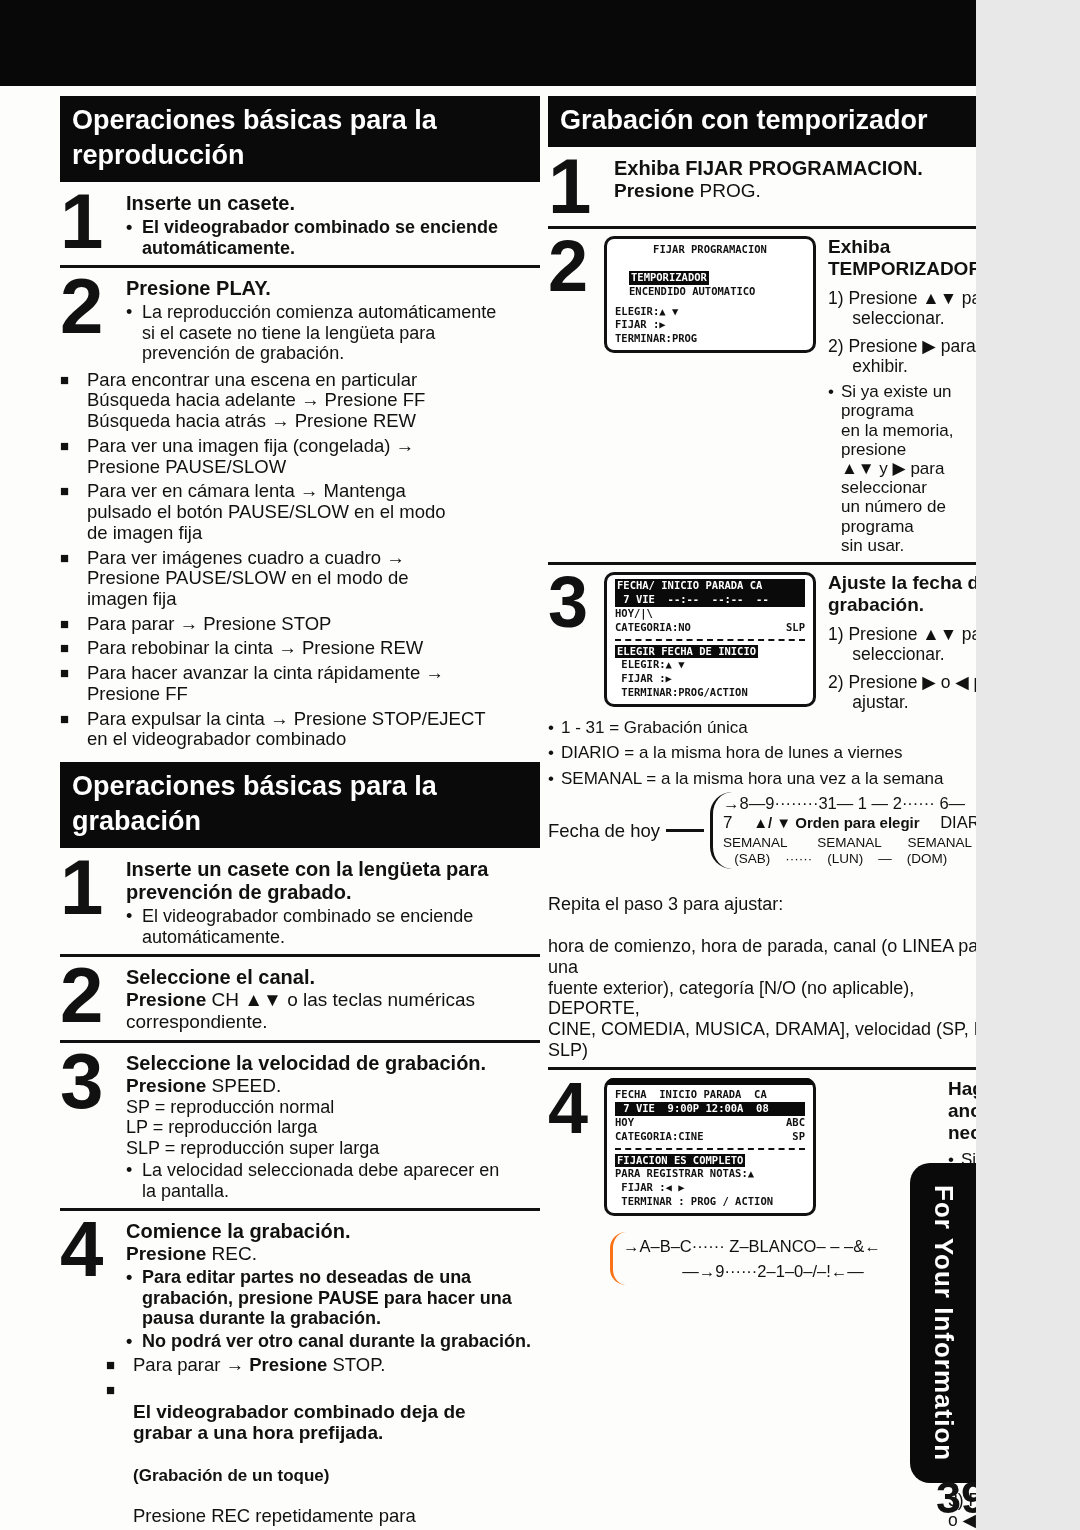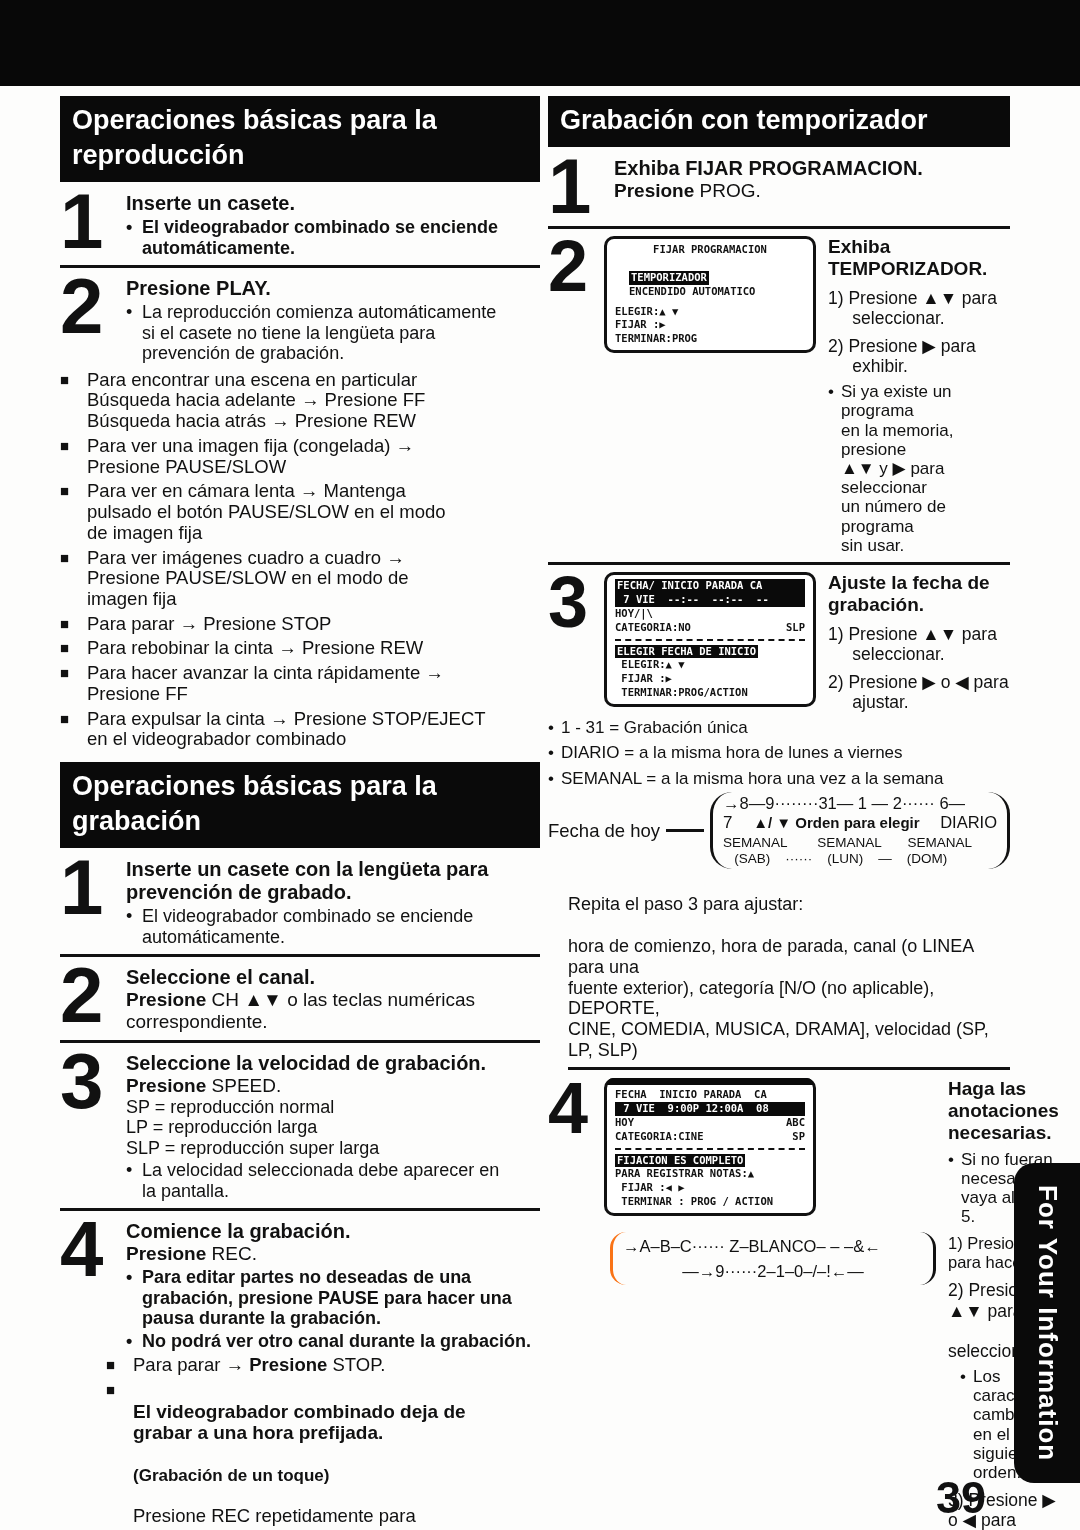--- a/index.html
+++ b/index.html
@@ -1,16 +1,16 @@
 <!DOCTYPE html>
 <html><head>
 <meta charset="utf-8">
 <style>
   html,body{margin:0;padding:0;background:#e8e8e8;}
-  .page{position:relative;width:1080px;height:1530px;background:#fdfdfc;overflow:hidden;
+  .page{position:relative;width:976px;height:1530px;background:#fdfdfc;overflow:hidden;
         font-family:"Liberation Sans",sans-serif;color:#111;}
   .topbar{position:absolute;left:0;top:0;width:1080px;height:86px;background:#080808;}
   .col{position:absolute;top:96px;}
   .col-left{left:60px;width:480px;}
   .col-right{left:548px;width:462px;}
   .sechead{background:#0a0a0a;color:#fff;font-weight:bold;font-size:27px;line-height:1.3;
            padding:7px 12px 9px 12px;margin-bottom:8px;}
   .rule{border:none;border-top:3px solid #111;margin:7px 0;}
   
   .step{display:flex;align-items:flex-start;margin:6px 0 4px 0;}
@@ -57,21 +57,21 @@
   .dc-label{font-size:18.5px;flex:none;}
   .dc-dash{flex:none;width:38px;border-top:3px solid #111;margin:0 6px;}
   .dc-loop{position:relative;flex:1;border-left:3px solid #111;border-right:3px solid #111;
            border-radius:22px;padding:2px 10px;}
   .dc-top{font-size:16.5px;font-weight:normal;white-space:pre;}
   .dc-mid{display:flex;justify-content:space-between;align-items:center;font-size:16.5px;}
   .dc-mid .b{font-weight:bold;font-size:15px;}
   .dc-start{font-size:17px;}
   .dc-bottom{font-size:13.5px;white-space:pre;line-height:1.2;margin-top:2px;}
   .repeat{font-size:18px;line-height:1.16;border-bottom:3px solid #111;padding-bottom:6px;
-          margin-top:4px;white-space:pre-line;margin-left:20px;}
+          margin-top:4px;white-space:pre-line;}
   
   .charcycle{margin:16px 0 0 6px;width:300px;padding:2px 10px;
              border-left:3px solid #f97316;border-right:3px solid #111;border-radius:16px;}
   .charcycle div{font-size:16.5px;line-height:1.5;white-space:pre;}
   .charcycle .cc-b{text-align:center;}
   
   .sidetab{position:absolute;right:0;top:1163px;width:66px;height:320px;background:#0a0a0a;
            border-radius:20px 0 0 20px;display:flex;align-items:center;justify-content:center;}
   .sidetab span{writing-mode:vertical-rl;color:#fff;font-weight:bold;font-size:26px;
                 letter-spacing:1px;white-space:nowrap;}

